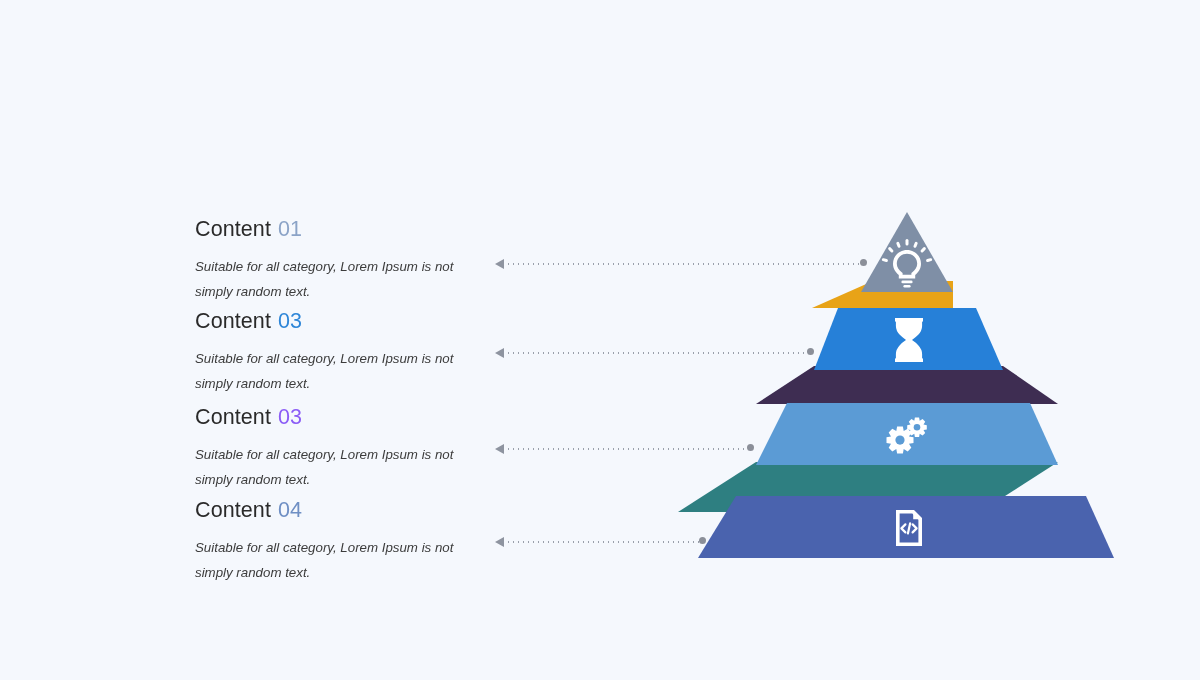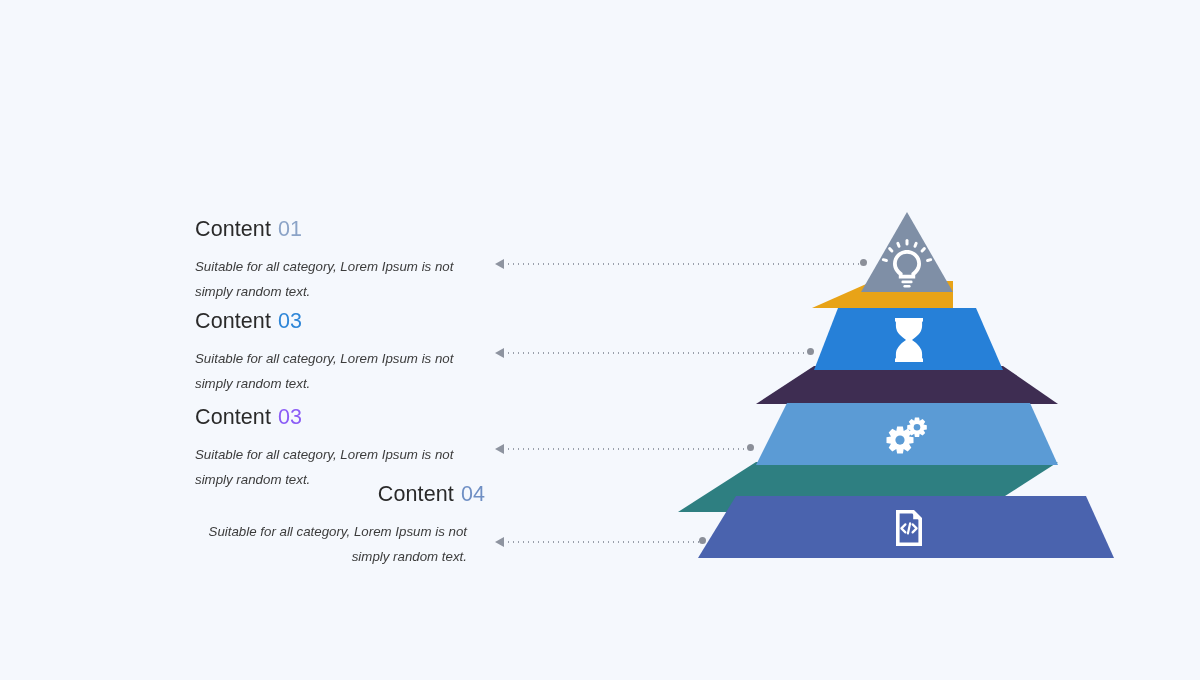--- a/index.html
+++ b/index.html
@@ -77,21 +77,21 @@
     <div class="blk-desc">Suitable for all category, Lorem Ipsum is not simply random text.</div>
   </div>
 
   <div class="text-block" style="top:407px;">
     <div class="blk-title">
       <span>Content</span><span class="num" style="color:#8b5cf6">03</span>
     </div>
     <div class="blk-desc">Suitable for all category, Lorem Ipsum is not simply random text.</div>
   </div>
 
-  <div class="text-block" style="top:484px;text-align:right;">
+  <div class="text-block" style="top:500px;">
     <div class="blk-title">
       <span>Content</span><span class="num" style="color:#6f8fc4">04</span>
     </div>
     <div class="blk-desc">Suitable for all category, Lorem Ipsum is not simply random text.</div>
   </div>
 
   <div class="connector" style="left:467px;top:258px;width:372px;">
     <span class="conn-arrow"></span>
     <span class="conn-line"></span>
     <span class="conn-dot"></span>

